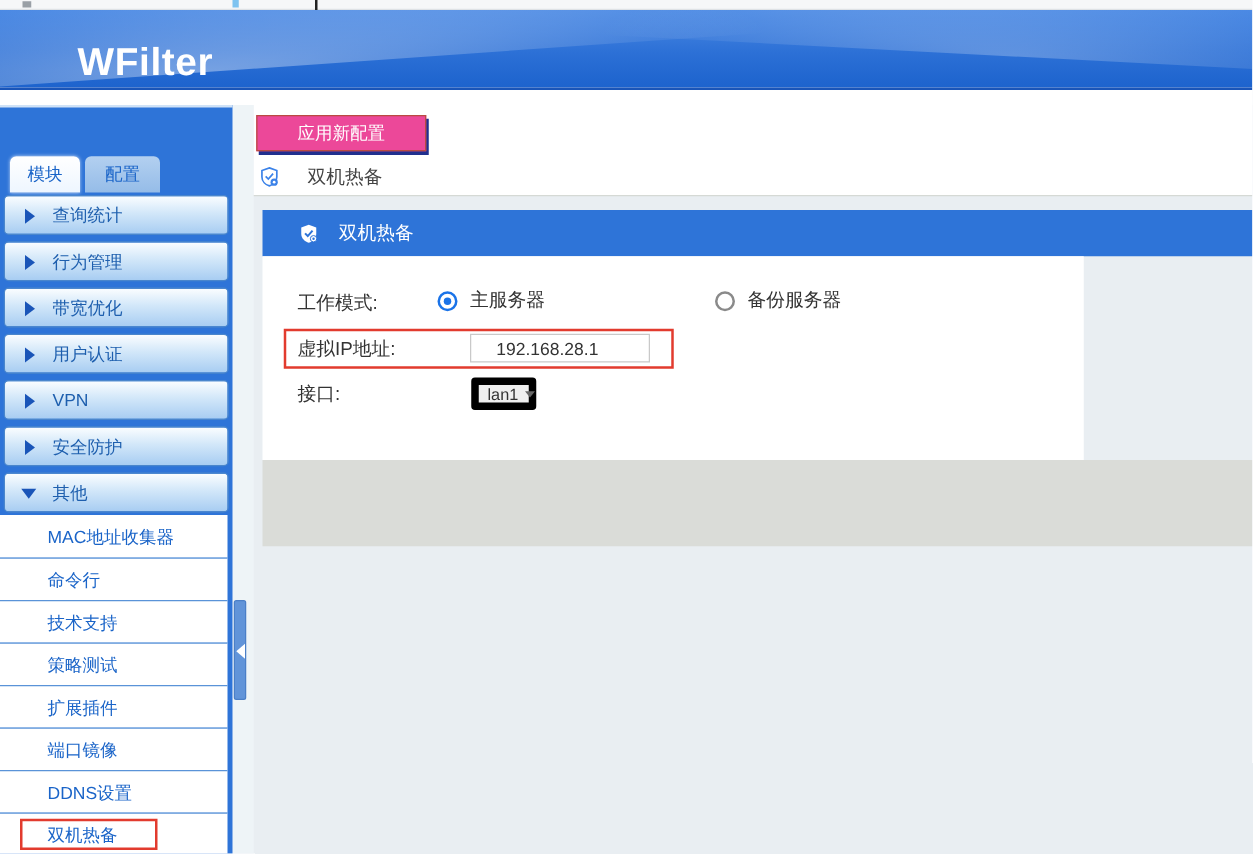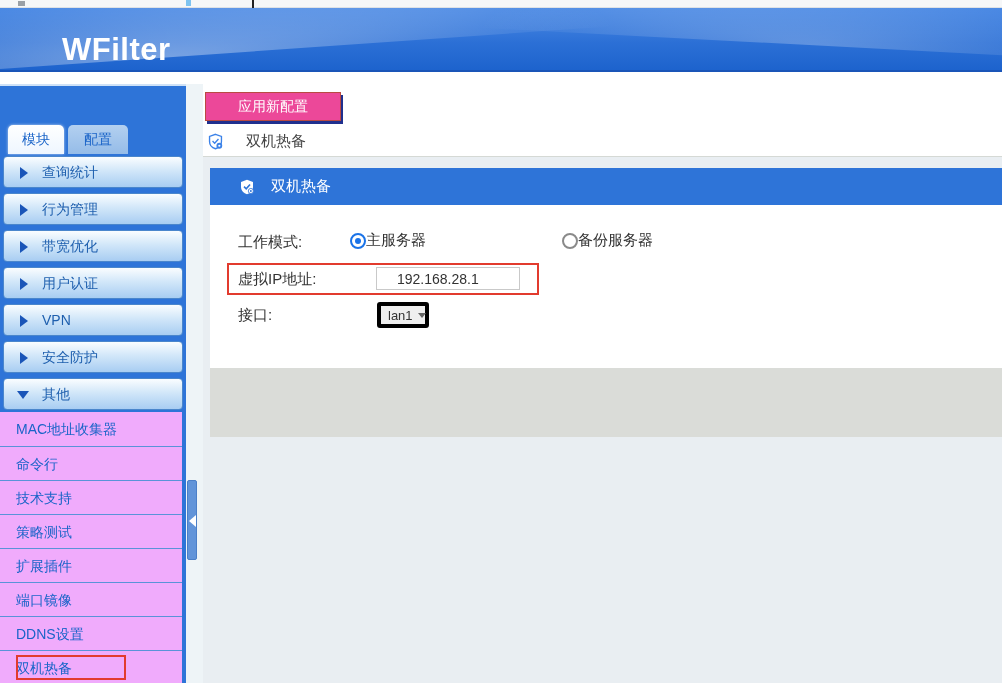--- a/index.html
+++ b/index.html
@@ -34,22 +34,22 @@
   .nav-groups { position:absolute; left:0; top:70px; width:186px; }
   .group { position:relative; margin:0 3px 5px 3px; height:32px; line-height:31px;
     background:linear-gradient(180deg,#fafdff 0%,#d2e7f9 45%,#a8cdf2 100%);
     border:1px solid #4a86cc; border-radius:4px; color:#1e5fae; font-size:14px; padding-left:38px; cursor:pointer; }
   .tri-right { position:absolute; left:16px; top:10px; width:0; height:0;
     border-top:6px solid transparent; border-bottom:6px solid transparent; border-left:8px solid #1a55b8; }
   .tri-down { position:absolute; left:13px; top:12px; width:0; height:0;
     border-left:6px solid transparent; border-right:6px solid transparent; border-top:8px solid #1a55b8; }
 
   .subnav { position:absolute; left:0; top:326px; width:182px; }
-  .sub { position:relative; height:34px; line-height:34px; background:#f0abfc; border-top:1px solid #5a93d8;
-    color:#1a64c8; font-size:14px; padding-left:16px; cursor:pointer; }
+  .sub { position:relative; height:34px; line-height:34px; background:#ffffff; border-top:1px solid #5a93d8;
+    color:#1a64c8; font-size:14px; padding-left:38px; cursor:pointer; }
   .sub:first-child { border-top:none; }
   .red-box { position:absolute; left:16px; top:4px; width:110px; height:25px; border:2px solid #e23b2e; pointer-events:none; }
 
   .collapse-handle { position:absolute; left:187px; top:480px; width:10px; height:80px;
     background:#6194d9; border:1px solid #4b7fc7; border-radius:2px; cursor:pointer; }
   .tri-left { position:absolute; left:1px; top:34px; width:0; height:0;
     border-top:6px solid transparent; border-bottom:6px solid transparent; border-right:7px solid #ffffff; }
 
   
   .main-bg { position:absolute; left:186px; top:84px; width:816px; height:599px; background:#e9eef2; }
@@ -63,40 +63,40 @@
 
   .crumb { position:absolute; left:207px; top:131px; height:20px; display:flex; align-items:center; }
   .crumb .crumb-icon { width:17px; height:17px; }
   .crumb .crumb-text { margin-left:22px; font-size:15px; color:#444444; }
 
   .panel-header { position:absolute; left:210px; top:168px; width:792px; height:37px; background:#2e74d8;
     display:flex; align-items:center; }
   .panel-header .ph-icon { width:16px; height:16px; margin-left:29px; }
   .panel-header .ph-title { margin-left:16px; color:#ffffff; font-size:15px; }
 
-  .panel-body { position:absolute; left:210px; top:205px; width:792px; height:163px; background:#ffffff; }
+  .panel-body { position:absolute; left:210px; top:205px; width:657px; height:163px; background:#ffffff; }
   .form-label { position:absolute; font-size:15px; color:#333333; }
   .lbl-mode { left:28px; top:28px; }
   .lbl-vip  { left:28px; top:65px; }
   .lbl-if   { left:28px; top:101px; }
 
   .radio-row { position:absolute; left:140px; top:26px; display:flex; align-items:center; }
   .radio { width:16px; height:16px; border-radius:50%; position:relative; }
   .radio.sel { border:2px solid #1a73e8; }
   .radio.sel::after { content:""; position:absolute; left:3px; top:3px; width:6px; height:6px; border-radius:50%; background:#1a73e8; }
   .radio.unsel { border:2px solid #8a8a8a; background:#ffffff; }
-  .radio-label { font-size:15px; color:#333333; margin-left:0; }
+  .radio-label { font-size:15px; color:#333333; margin-left:10px; }
   .radio-gap { width:136px; }
 
   .annotation-rect { position:absolute; left:17px; top:58px; width:312px; height:32px; border:2px solid #e23b2e; pointer-events:none; }
   .vip-input { position:absolute; left:166px; top:62px; width:144px; height:23px; border:1px solid #c9c9c9;
     font-size:14px; color:#333333; padding-left:20px; font-family:inherit; background:#ffffff; }
 
   .iface-select { position:absolute; left:167px; top:97px; width:52px; height:26px; background:#efefef;
-    border:4px solid #000000; border-radius:3px; display:flex; align-items:center; cursor:pointer; }
+    border:6px solid #000000; border-radius:3px; display:flex; align-items:center; cursor:pointer; }
   .iface-select .sel-text { font-size:13px; color:#333333; margin-left:7px; }
   .chev { width:0; height:0; margin-left:5px; border-left:4px solid transparent; border-right:4px solid transparent; border-top:5px solid #666666; }
 
   .gray-band { position:absolute; left:210px; top:368px; width:792px; height:69px; background:#dadcd8; }
 </style>
 </head>
 <body>
 
 <div class="screen">
 

